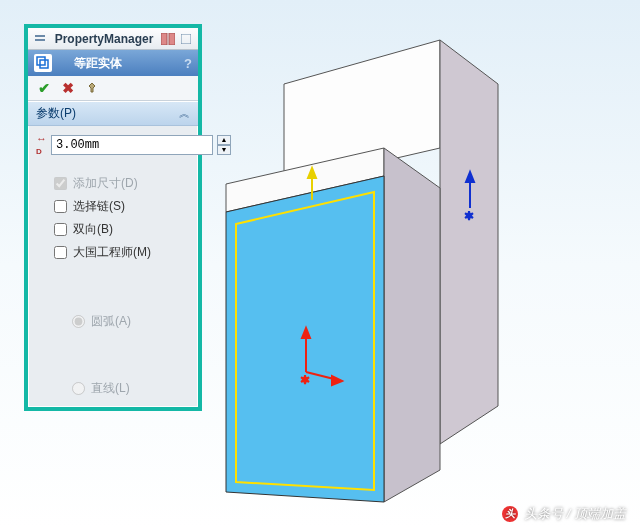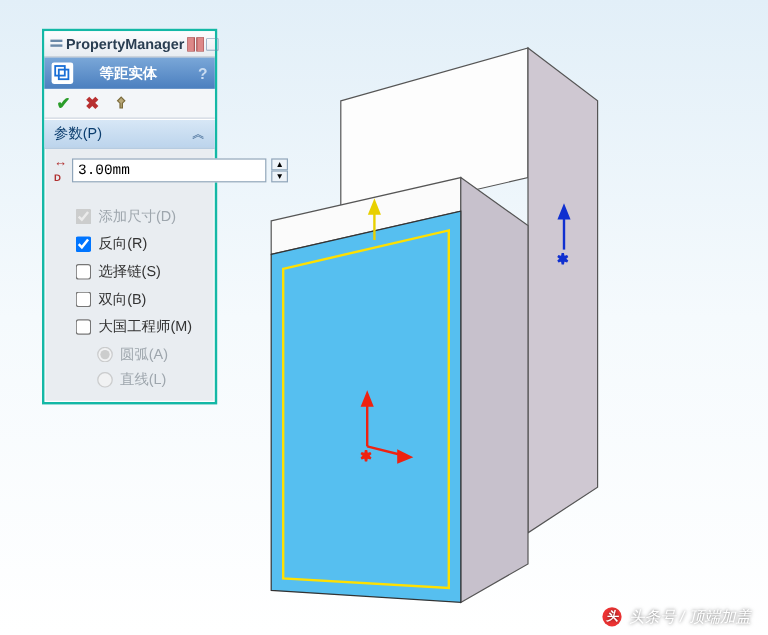--- a/index.html
+++ b/index.html
@@ -7,25 +7,25 @@
       width: 640px;
       height: 529px;
       font-family: "Microsoft YaHei", Tahoma, sans-serif;
       font-size: 12px;
       background: linear-gradient(to bottom, #e2eff8 0%, #f5fafd 50%, #ffffff 100%);
       position: relative;
       overflow: hidden;
     }
     .pm-panel {
       position: absolute;
-      left: 35px;
+      left: 24px;
       top: 24px;
-      width: 146px;
+      width: 178px;
       background: #e9edf1;
-      border: 2px solid #14b8a6;
+      border: 4px solid #14b8a6;
       box-shadow: 0 0 0 1px #fff inset;
     }
     .pm-titlebar {
       height: 22px;
       display: flex;
       align-items: center;
       padding: 0 4px;
       background: linear-gradient(#fdfdfe, #e7ecf1);
       border-bottom: 1px solid #b8c2cc;
       gap: 2px;
@@ -66,21 +66,21 @@
     }
     .spin { display:flex; flex-direction:column; }
     .spin button {
       width:14px; height:10px; font-size:7px; line-height:7px;
       border:1px solid #8fa5ba; background:#eef3f8; padding:0;
     }
     .chk-row { display:flex; align-items:center; gap:6px; padding-left:18px; color:#333; }
     .chk-row.disabled { color:#9ea6ad;margin-top:12px; }
     .chk-row input { margin:0; }
     .radio-group { padding-left:36px; display:flex; flex-direction:column; gap:4px; }
-    .radio-row { display:flex; align-items:center; gap:6px; color:#9ea6ad; }
+    .radio-row { display:flex; align-items:center; gap:6px; color:#9ea6ad;margin-top:46px; }
     .close-x { color:#b83030; font-weight:bold; }
     .viewport { position:absolute; left:0; top:0; width:640px; height:529px; z-index:-1; }
     .watermark {
       position:absolute; right:14px; bottom:6px;
       color:#fff; text-shadow:0 0 3px rgba(0,0,0,.6);
       font-size:13px; font-style:italic;
       display:flex; align-items:center; gap:6px;
     }
     .wm-logo { width:16px; height:16px; border-radius:50%; background:#e33; display:flex; align-items:center; justify-content:center; color:#fff; font-size:10px; font-weight:bold;}
   </style>
@@ -181,24 +181,20 @@
         <button>▲</button>
         <button>▼</button>
       </span>
     </div>
 
     <label class="chk-row disabled">
       <input type="checkbox" checked="" disabled="" style="">
       <span>添加尺寸(D)</span>
     </label>
 
-    <label class="chk-row">
-      <input type="checkbox" checked="" style="">
-      <span>反向(R)</span>
-    </label>
 
     <label class="chk-row">
       <input type="checkbox" style="">
       <span>选择链(S)</span>
     </label>
 
     <label class="chk-row">
       <input type="checkbox" style="">
       <span>双向(B)</span>
     </label>

